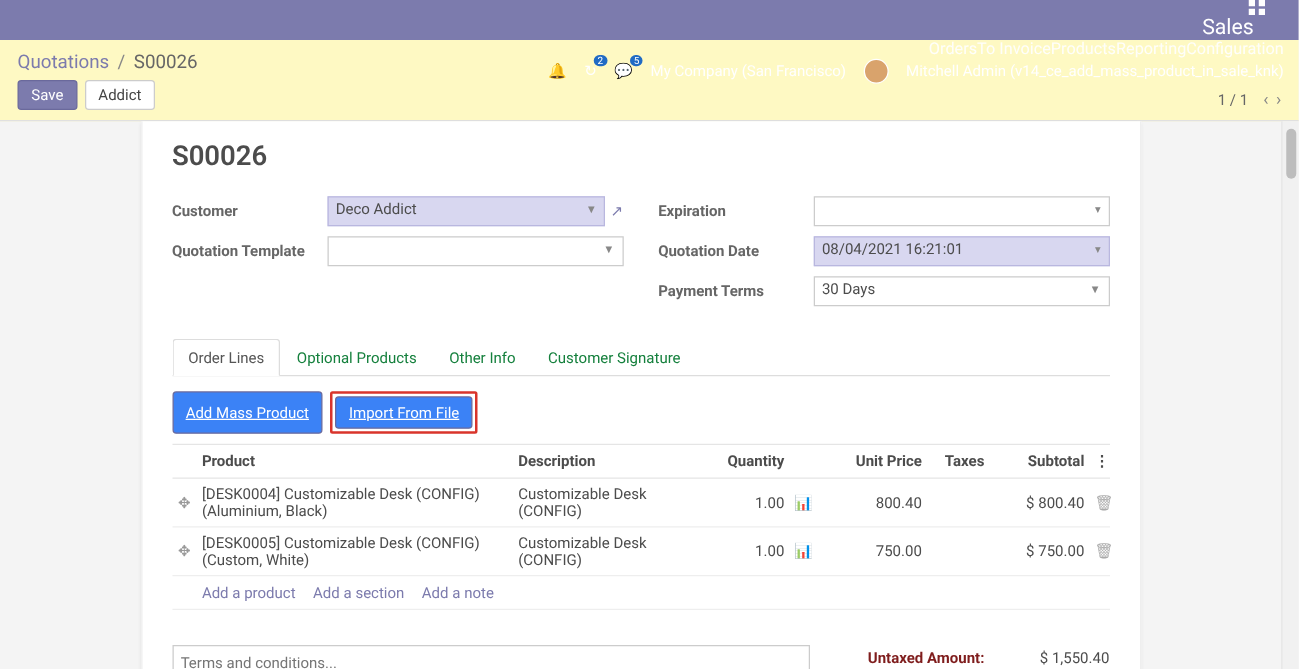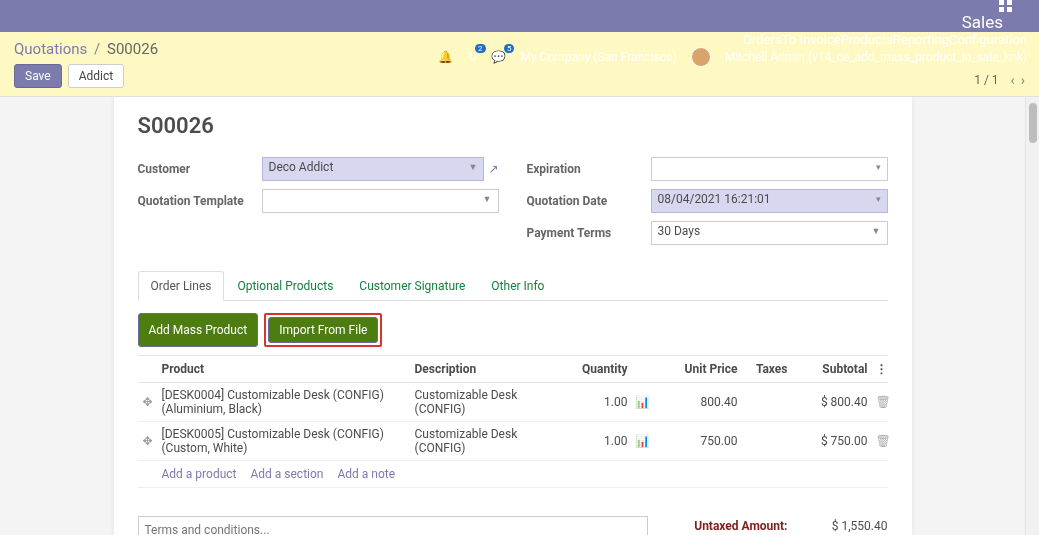--- a/index.html
+++ b/index.html
@@ -45,21 +45,21 @@
 .form-input { flex: 1; height: 24px; border: 1px solid #ccc; background: #fff; padding: 2px 6px; font-size: 12px; position: relative; }
 .form-input.filled { background: #d8d7f0; border: 1px solid #b9b7df; }
 .form-input .caret { position: absolute; right: 6px; top: 4px; color: #888; font-size: 9px; }
 .ext-icon { color: #7c7bad; margin-left: 4px; font-size: 12px; cursor: pointer; }
 
 .tabs { border-bottom: 1px solid #ddd; display: flex; gap: 0; margin-top: 18px; }
 .tab { padding: 7px 12px; font-size: 12px; color: #15803d; cursor: pointer; border: 1px solid transparent; position: relative; top: 1px; }
 .tab.active { color: #555; border: 1px solid #ddd; border-bottom: 1px solid #fff; background: #fff; border-radius: 3px 3px 0 0; }
 
 .table-actions { margin: 12px 0 0; display: flex; gap: 6px; }
-.btn-purple { background: #4d7c0f; color: #fff; border: 1px solid #6a699c; padding: 5px 10px; font-size: 12px; border-radius: 3px; cursor: pointer; }
+.btn-purple { background: #3b82f6; color: #fff; border: 1px solid #6a699c; padding: 5px 10px; font-size: 12px; border-radius: 3px; cursor: pointer; text-decoration: underline; }
 .highlight-box { border: 2px solid #d9342b; padding: 2px; display: inline-flex; border-radius: 2px; }
 
 .grid { width: 100%; margin-top: 8px; font-size: 12px; }
 .grid-header { display: flex; background: #fff; border-top: 1px solid #e5e5e5; border-bottom: 1px solid #e5e5e5; }
 .grid-header > div { padding: 6px 4px; font-weight: 700; color: #4c4c4c; }
 .grid-row { display: flex; border-bottom: 1px solid #eee; align-items: center; }
 .grid-row > div { padding: 5px 4px; }
 .col-handle { width: 20px; text-align: center; color: #999; }
 .col-product { flex: 2.4; }
 .col-desc { flex: 1.4; }
@@ -173,22 +173,22 @@
               <span>30 Days</span>
               <span class="caret">▼</span>
             </div>
           </div>
         </div>
       </div>
 
       <div class="tabs">
         <div class="tab active">Order Lines</div>
         <div class="tab">Optional Products</div>
+        <div class="tab">Other Info</div>
         <div class="tab">Customer Signature</div>
-        <div class="tab">Other Info</div>
       </div>
 
       <div class="table-actions">
         <button class="btn-purple">Add Mass Product</button>
         <span class="highlight-box">
           <button class="btn-purple">Import From File</button>
         </span>
       </div>
 
       <div class="grid">

